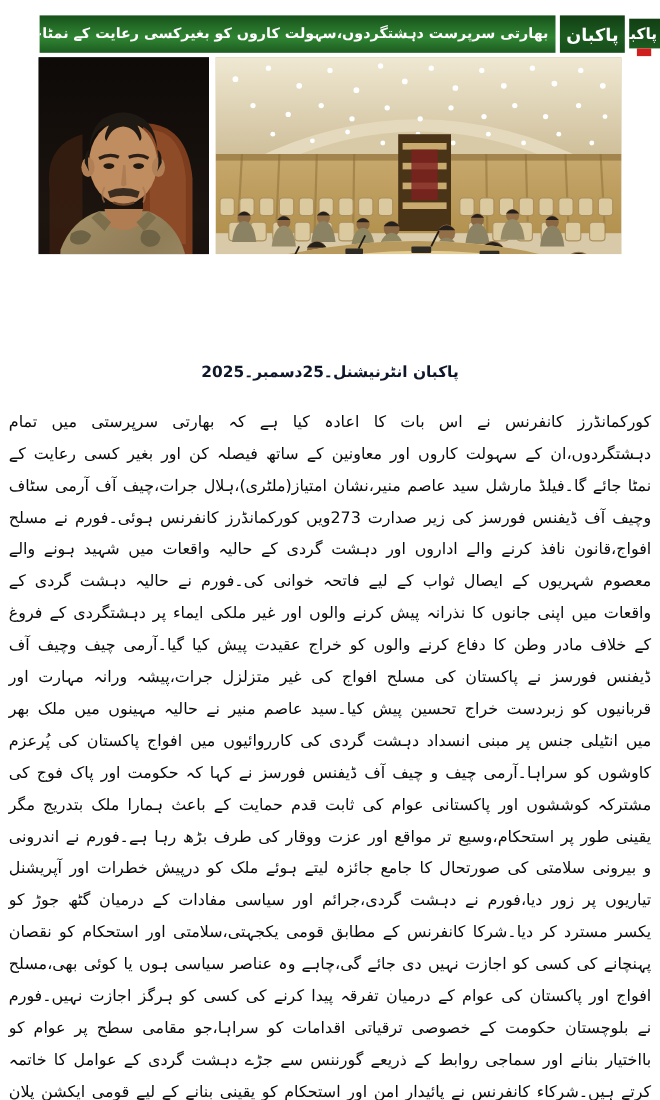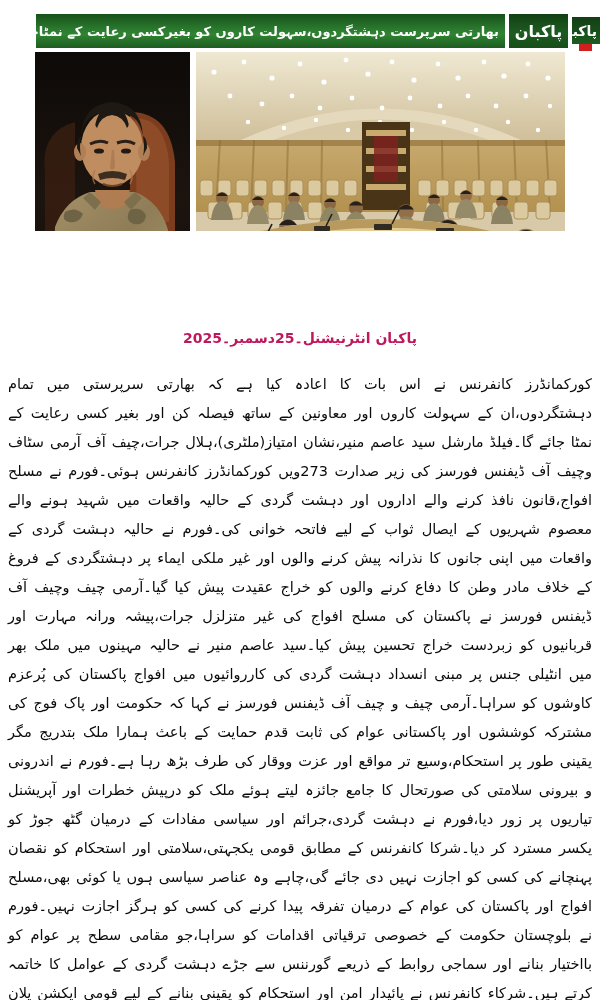--- a/index.html
+++ b/index.html
@@ -47,21 +47,21 @@
   
   .photo{position:absolute;top:52px;height:179px;overflow:hidden;background:#111;}
   .photo-left{left:35px;width:155px;}
   .photo-right{left:196px;width:369px;background:#d8c9a8;}
   .photo svg{display:block;}
 
   
   .dateline{
     position:absolute;left:0;top:330px;width:600px;
     text-align:center;
-    color:#be185d;
+    color:#0f172a;
     font-size:14px;font-weight:bold;
     direction:rtl;
   }
 
   
   .article-body{
     position:absolute;left:8px;top:370px;width:584px;height:620px;
     direction:rtl;
     text-align:justify;
     font-size:14.5px;

